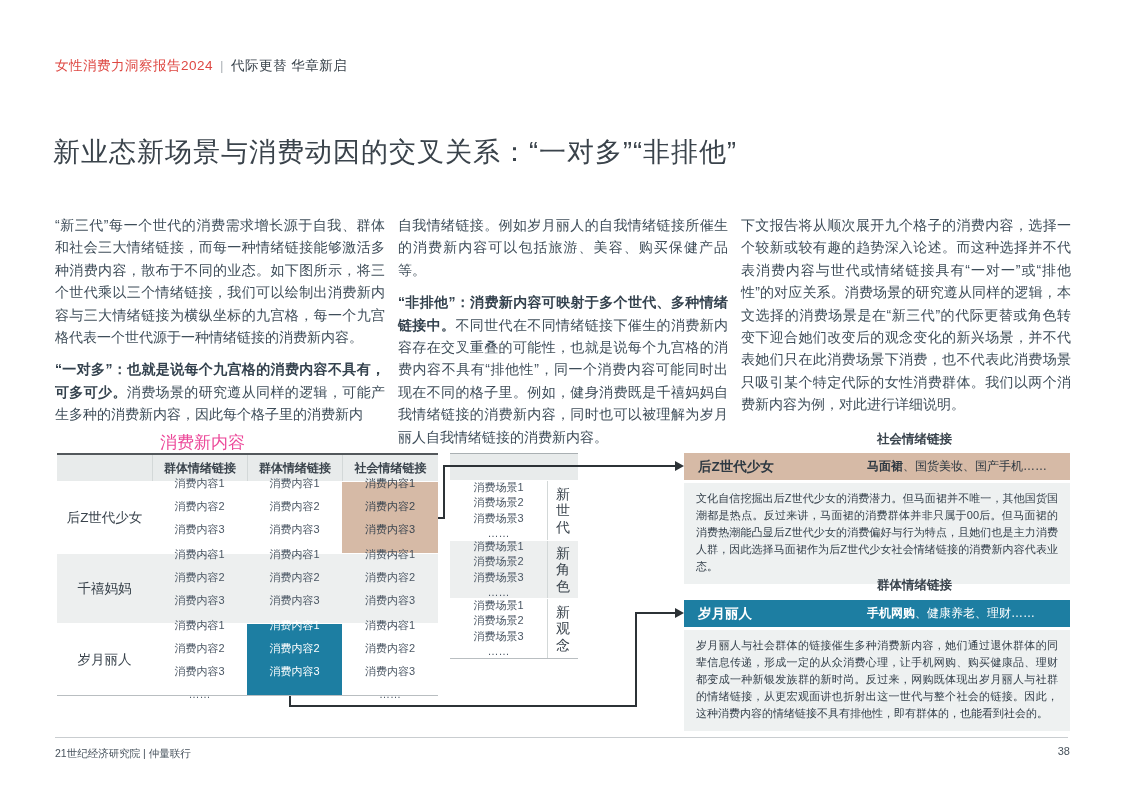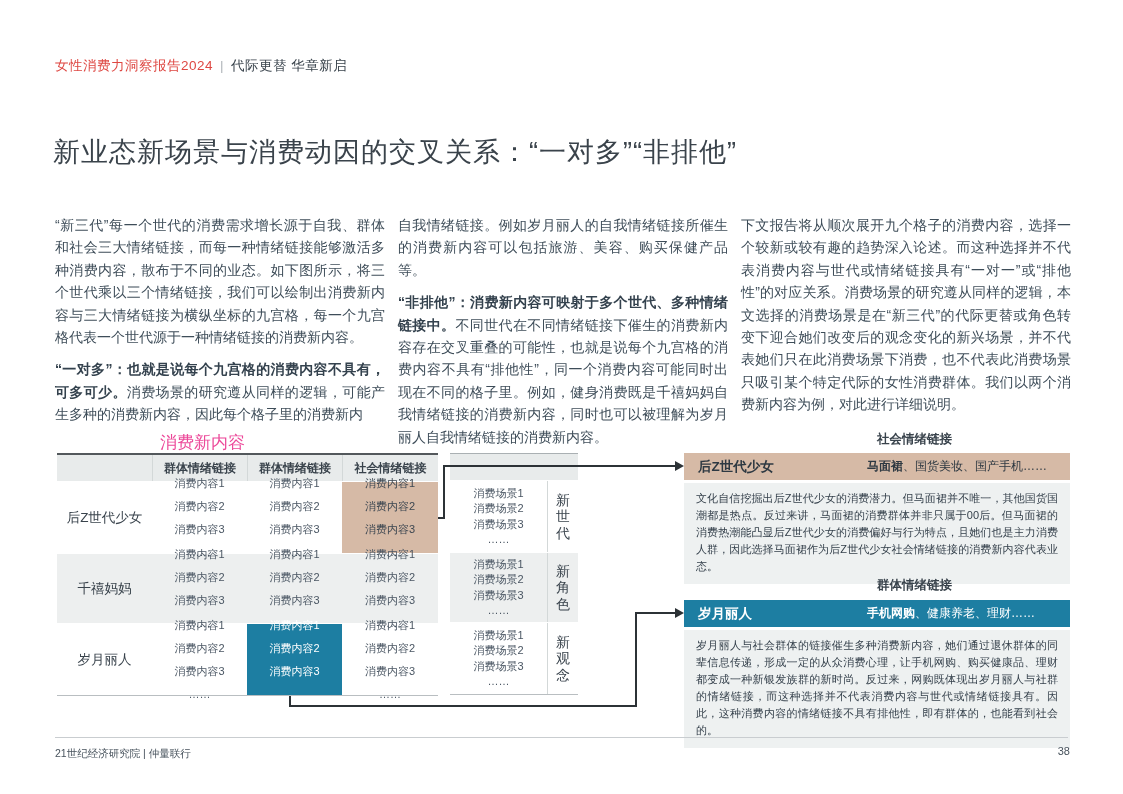--- a/index.html
+++ b/index.html
@@ -44,21 +44,21 @@
                   text-align:center; font-size:11px; line-height:23px; color:#4a5663;
                   white-space:pre-line; }
   .t1-row .cell:last-child { width:96px; }
   .cell.hl-tan  { background:#d6baa6; color:#3c4650; }
   .cell.hl-teal { background:#1d7ea2; color:#ffffff; }
 
   
   .t2 { position:absolute; left:450px; top:453px; width:128px; border-top:1px solid #aab0b3;
         border-bottom:1px solid #b9bec1; }
   .t2-head { height:27px; background:#e8ebeb; border-bottom:1px solid #ffffff; }
-  .t2-row { display:flex; height:71px; }
+  .t2-row { display:flex; height:59px; }
   .t2-row.gray { background:#edefef; border-top:1px solid #ffffff; border-bottom:1px solid #ffffff; }
   .t2-row .scell { width:97px; display:flex; align-items:center; justify-content:center;
                    text-align:center; font-size:11px; line-height:15.5px; color:#4a5663;
                    white-space:pre-line; }
   .t2-row .vlab { width:31px; display:flex; align-items:center; justify-content:center;
                   border-left:1px solid #d3d8d8; font-size:14px; line-height:16.5px;
                   color:#39434c; text-align:center; white-space:pre-line; }
 
   
   .callout { position:absolute; left:684px; width:386px; }
@@ -203,21 +203,21 @@
     </div>
     <div class="co-body">文化自信挖掘出后Z世代少女的消费潜力。但马面裙并不唯一，其他国货国潮都是热点。反过来讲，马面裙的消费群体并非只属于00后。但马面裙的消费热潮能凸显后Z世代少女的消费偏好与行为特点，且她们也是主力消费人群，因此选择马面裙作为后Z世代少女社会情绪链接的消费新内容代表业态。</div>
   </div>
 
   <div class="small-title" style="left:684px; top:577px;">群体情绪链接</div>
   <div class="callout" style="top:600px;">
     <div class="co-head teal">
       <span class="co-name">岁月丽人</span>
       <span class="co-tags"><b>手机网购</b><span>、健康养老、理财……</span></span>
     </div>
-    <div class="co-body">岁月丽人与社会群体的链接催生多种消费新内容，她们通过退休群体的同辈信息传递，形成一定的从众消费心理，让手机网购、购买健康品、理财都变成一种新银发族群的新时尚。反过来，网购既体现出岁月丽人与社群的情绪链接，而这种选择并不代表消费内容与世代或情绪链接具有。因此，这种消费内容的情绪链接不具有排他性，即有群体的，也能看到社会的。</div>
+    <div class="co-body">岁月丽人与社会群体的链接催生多种消费新内容，她们通过退休群体的同辈信息传递，形成一定的从众消费心理，让手机网购、购买健康品、理财都变成一种新银发族群的新时尚。反过来，网购既体现出岁月丽人与社群的情绪链接，从更宏观面讲也折射出这一世代与整个社会的链接。因此，这种消费内容的情绪链接不具有排他性，即有群体的，也能看到社会的。</div>
   </div>
 
   <div class="ln" style="left:438px; top:517px; width:7px; height:2px;"></div>
   <div class="ln" style="left:443px; top:465px; width:2px; height:54px;"></div>
   <div class="ln" style="left:445px; top:465px; width:231px; height:2px;"></div>
   <div class="arrow" style="left:675px; top:460.5px;"></div>
 
   <div class="ln" style="left:289px; top:696px; width:2px; height:11px;"></div>
   <div class="ln" style="left:289px; top:705px; width:348px; height:2px;"></div>
   <div class="ln" style="left:635px; top:612px; width:2px; height:95px;"></div>

